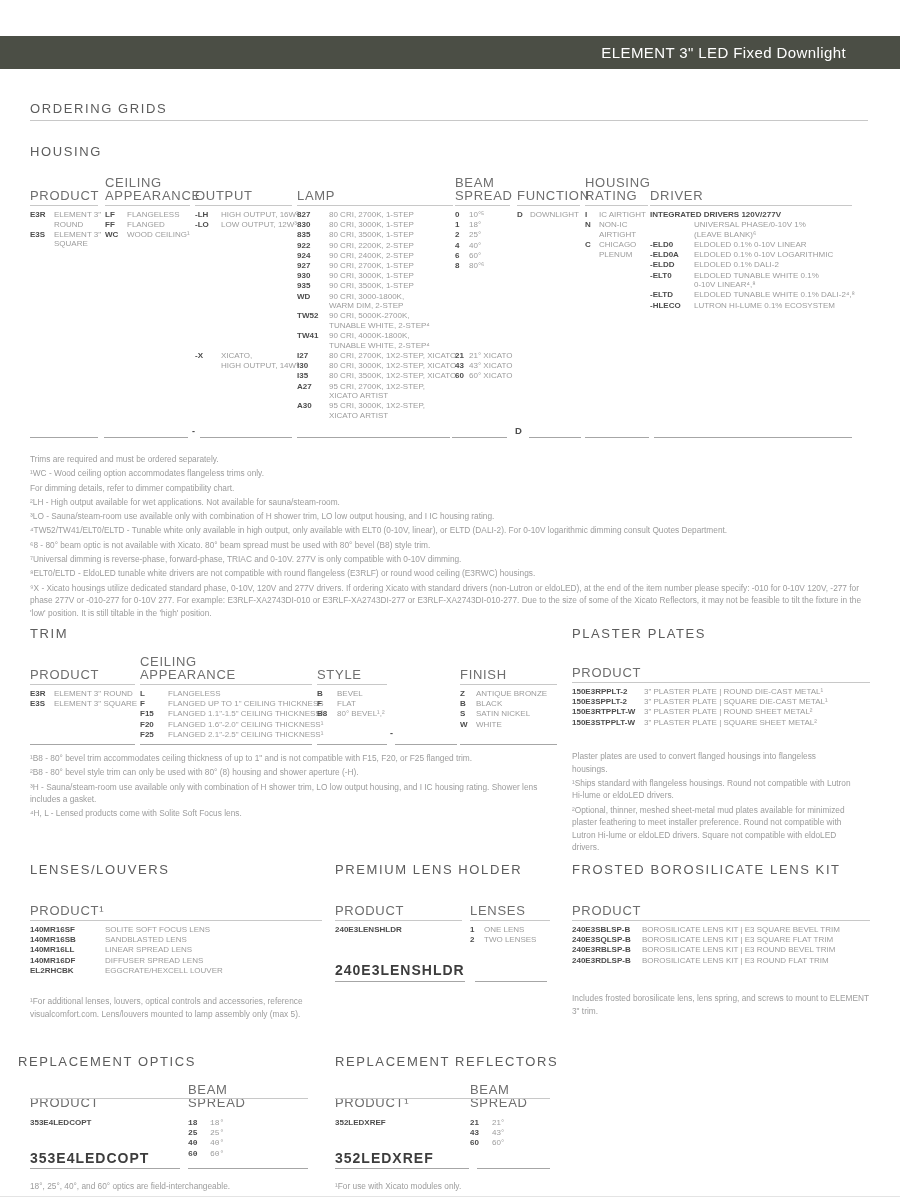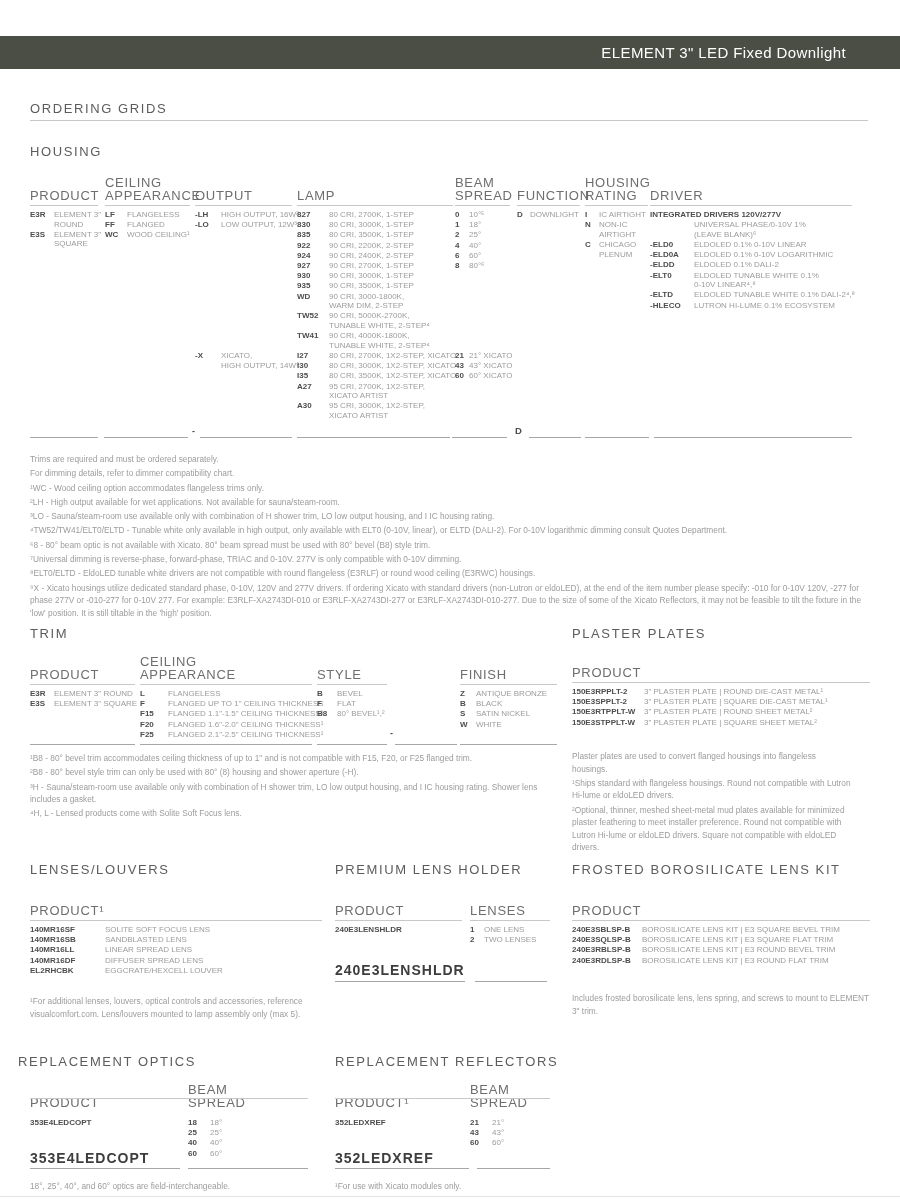--- a/index.html
+++ b/index.html
@@ -321,22 +321,22 @@
   <div class="blank" style="left:200px;top:437px;width:92px;"></div>
   <div class="blank" style="left:297px;top:437px;width:153px;"></div>
   <div class="blank" style="left:452px;top:437px;width:55px;"></div>
   <div class="blank" style="left:529px;top:437px;width:52px;"></div>
   <div class="blank" style="left:585px;top:437px;width:64px;"></div>
   <div class="blank" style="left:654px;top:437px;width:198px;"></div>
 
   <div class="fnblock" style="left:30px;top:453px;width:845px;">
 
   <div class="fn">Trims are required and must be ordered separately.</div>
+      <div class="fn">¹WC - Wood ceiling option accommodates flangeless trims only.</div>
       <div class="fn">For dimming details, refer to dimmer compatibility chart.</div>
-      <div class="fn">¹WC - Wood ceiling option accommodates flangeless trims only.</div>
       <div class="fn">²LH - High output available for wet applications. Not available for sauna/steam-room.</div>
       <div class="fn">³LO - Sauna/steam-room use available only with combination of H shower trim, LO low output housing, and I IC housing rating.</div>
       <div class="fn">⁴TW52/TW41/ELT0/ELTD - Tunable white only available in high output, only available with ELT0 (0-10V, linear), or ELTD (DALI-2). For 0-10V logarithmic dimming consult Quotes Department.</div>
       <div class="fn">⁶8 - 80° beam optic is not available with Xicato. 80° beam spread must be used with 80° bevel (B8) style trim.</div>
       <div class="fn">⁷Universal dimming is reverse-phase, forward-phase, TRIAC and 0-10V. 277V is only compatible with 0-10V dimming.</div>
       <div class="fn">⁸ELT0/ELTD - EldoLED tunable white drivers are not compatible with round flangeless (E3RLF) or round wood ceiling (E3RWC) housings.</div>
       <div class="fn">⁹X - Xicato housings utilize dedicated standard phase, 0-10V, 120V and 277V drivers. If ordering Xicato with standard drivers (non-Lutron or eldoLED), at the end of the item number please specify: -010 for 0-10V 120V, -277 for phase 277V or -010-277 for 0-10V 277. For example: E3RLF-XA2743DI-010 or E3RLF-XA2743DI-277 or E3RLF-XA2743DI-010-277. Due to the size of some of the Xicato Reflectors, it may not be feasible to tilt the fixture in the 'low' position. It is still tiltable in the 'high' position.</div>
     </div>
 
   <div class="seclabel" style="left:30px;top:626px;">TRIM</div>
@@ -563,21 +563,21 @@
     <div class="hdr h24">PRODUCT</div>
     <div class="rows" style="--cw:150px;padding-top:9px;">
       <div class="row">
           <span class="code">353E4LEDCOPT</span>
         </div>
     </div>
   </div>
   <div class="col" style="left:188px;top:1072px;width:120px;">
     <div class="hdr h24">BEAM
 SPREAD</div>
-    <div class="rows" style="--cw:22px;padding-top:9px;">
+    <div class="rows" style="--cw:22px;padding-top:9px;font-family:Liberation Mono, monospace;">
 
     <div class="row">
           <span class="code">18</span>
           <span class="desc">18°</span>
         </div>
         <div class="row">
           <span class="code">25</span>
           <span class="desc">25°</span>
         </div>
         <div class="row">

